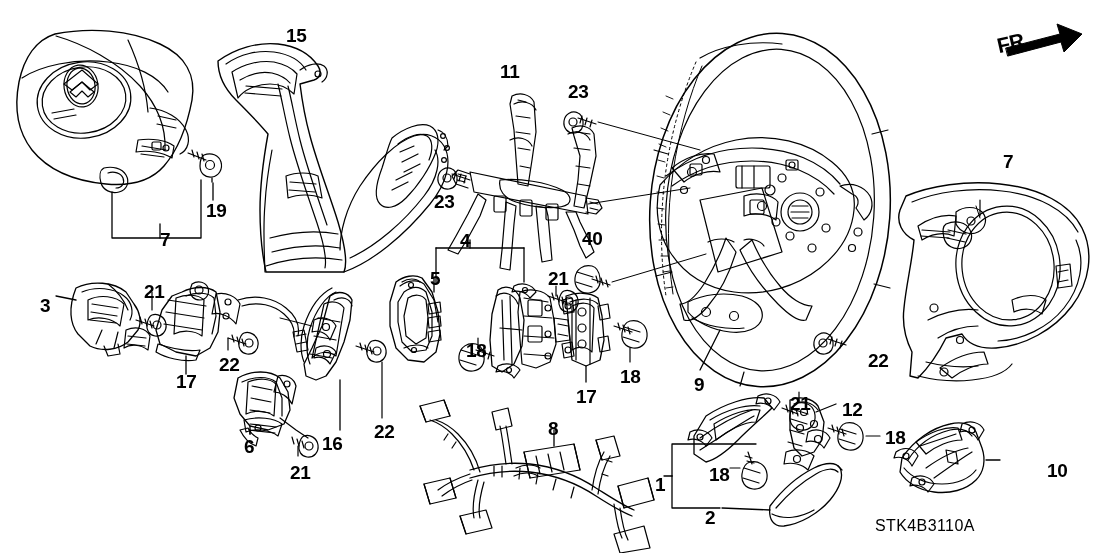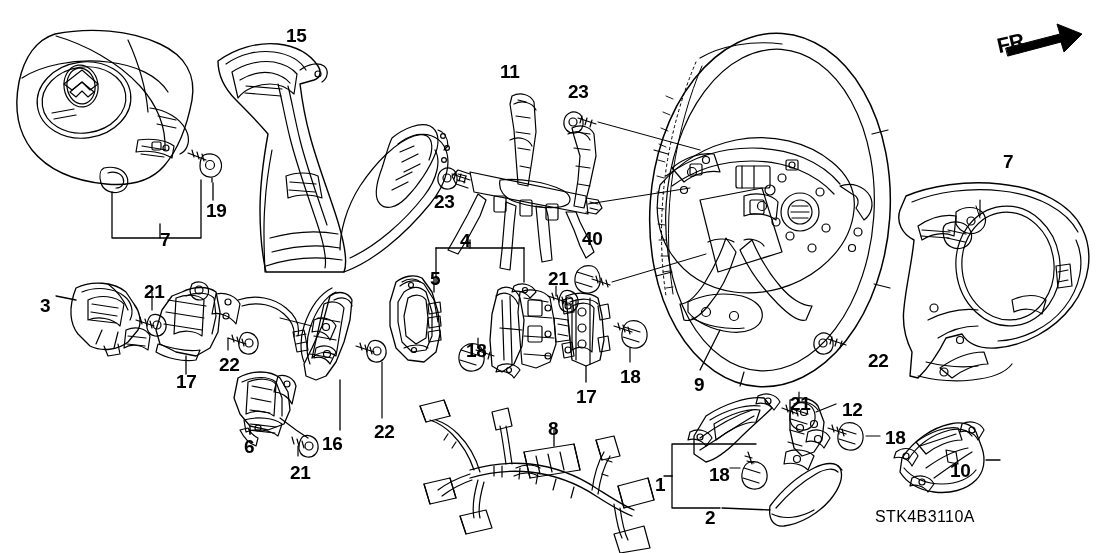--- a/index.html
+++ b/index.html
@@ -3,21 +3,21 @@
 <meta charset="utf-8">
 <title>Steering Wheel Parts Diagram</title>
 <style>
   html,body{margin:0;padding:0;background:#ffffff;}
   body{width:1108px;height:553px;overflow:hidden;
        font-family:"Liberation Sans","DejaVu Sans",sans-serif;}
   #stage{position:relative;width:1108px;height:553px;background:#fff;}
   #stage svg{position:absolute;top:0;left:0;}
   .callout{position:absolute;font-weight:bold;font-size:19px;color:#000;
            line-height:1;white-space:nowrap;letter-spacing:-0.3px;}
-  .diagcode{position:absolute;font-size:16px;color:#000;letter-spacing:0.4px;}
+  .diagcode{position:absolute;font-size:16px;color:#000;letter-spacing:0.4px;margin-top:9px;}
   .frmark{position:absolute;font-weight:bold;font-size:21px;color:#000;
           transform:rotate(-13deg);transform-origin:left bottom;letter-spacing:-0.5px;}
 </style>
 </head>
 <body>
 
 <div id="stage">
 
 <svg width="1108" height="553" viewBox="0 0 1108 553">
   <g fill="none" stroke="#000" stroke-width="1.2" stroke-linecap="round" stroke-linejoin="round">
@@ -732,21 +732,21 @@
 <div class="callout" style="left:694px;top:375px">9</div>
 <div class="callout" style="left:790px;top:394px">21</div>
 <div class="callout" style="left:842px;top:400px">12</div>
 <div class="callout" style="left:244px;top:437px">6</div>
 <div class="callout" style="left:322px;top:434px">16</div>
 <div class="callout" style="left:374px;top:422px">22</div>
 <div class="callout" style="left:548px;top:419px">8</div>
 <div class="callout" style="left:885px;top:428px">18</div>
 <div class="callout" style="left:290px;top:463px">21</div>
 <div class="callout" style="left:709px;top:465px">18</div>
-<div class="callout" style="left:950px;top:461px">10</div>
+<div class="callout" style="left:1047px;top:461px">10</div>
 <div class="callout" style="left:655px;top:475px">1</div>
 <div class="callout" style="left:705px;top:508px">2</div>
 
 <div class="frmark" style="left:1000px;top:34px">FR.</div>
 
 <div class="diagcode" style="left:875px;top:508px">STK4B3110A</div>
 
 </div>
 
 </body></html>

